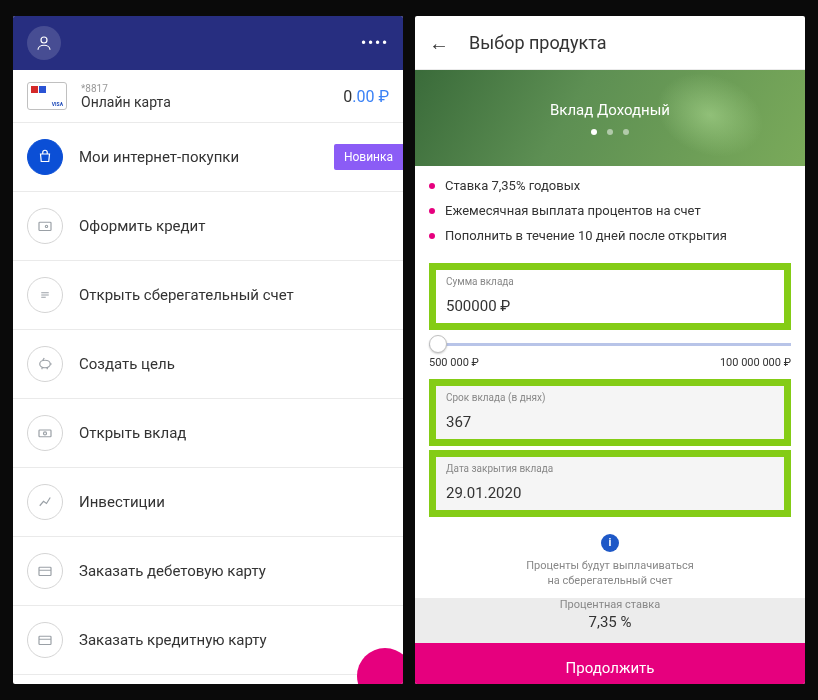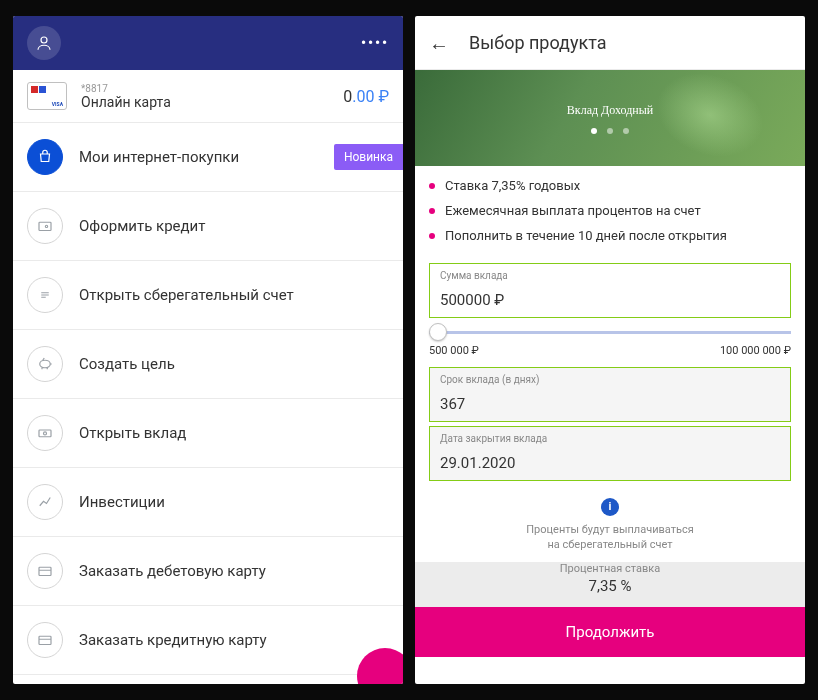--- a/index.html
+++ b/index.html
@@ -113,33 +113,33 @@
     display:flex; flex-direction:column; align-items:center; justify-content:center;
     color:#fff;
     overflow:hidden;
   }
   .promo .leaf {
     position:absolute; right:40px; top:5px;
     width: 110px; height: 80px; opacity:0.5;
     background: radial-gradient(ellipse at 50% 50%, #b5e29a 0%, transparent 70%);
     transform: rotate(20deg);
   }
-  .promo-title { font-size: 12px; z-index:1;font-family:Liberation Serif, serif; }
+  .promo-title { font-size: 15px; z-index:1; }
   .pager { display:flex; gap:10px; margin-top:10px; z-index:1;}
   .pager span { width:6px; height:6px; border-radius:50%; background:rgba(255,255,255,0.5);}
   .pager span.active { background:#fff; }
   .bullets { padding: 12px 14px 6px 14px; }
   .bullet { display:flex; align-items:flex-start; margin-bottom:10px; font-size:13px; color:#333;}
   .bullet::before {
     content:""; width:6px; height:6px; border-radius:50%;
     background:#e6007e; margin-right:10px; margin-top:5px; flex-shrink:0;
   }
   .field {
     margin: 4px 14px;
-    border:1px solid #84cc16;
+    border:7px solid #84cc16;
     background:#f5f5f5;
     padding: 6px 10px 8px 10px;
   }
   .field.white { background:#fff; }
   .field-label { font-size:10px; color:#888; }
   .field-value { font-size:15px; color:#333; margin-top:10px;}
   .slider-wrap { margin: 4px 14px 2px 14px; position:relative; height:20px;}
   .slider-track { position:absolute; left:0; right:0; top:9px; height:3px; background:#b8c4e8;}
   .slider-thumb { position:absolute; left:0; top:1px; width:18px; height:18px; border-radius:50%; background:#fff; border:1px solid #c0c0c0; box-shadow:0 1px 2px rgba(0,0,0,0.2);}
   .slider-ends { display:flex; justify-content:space-between; margin:0 14px 10px 14px; font-size:11px; color:#333;}

